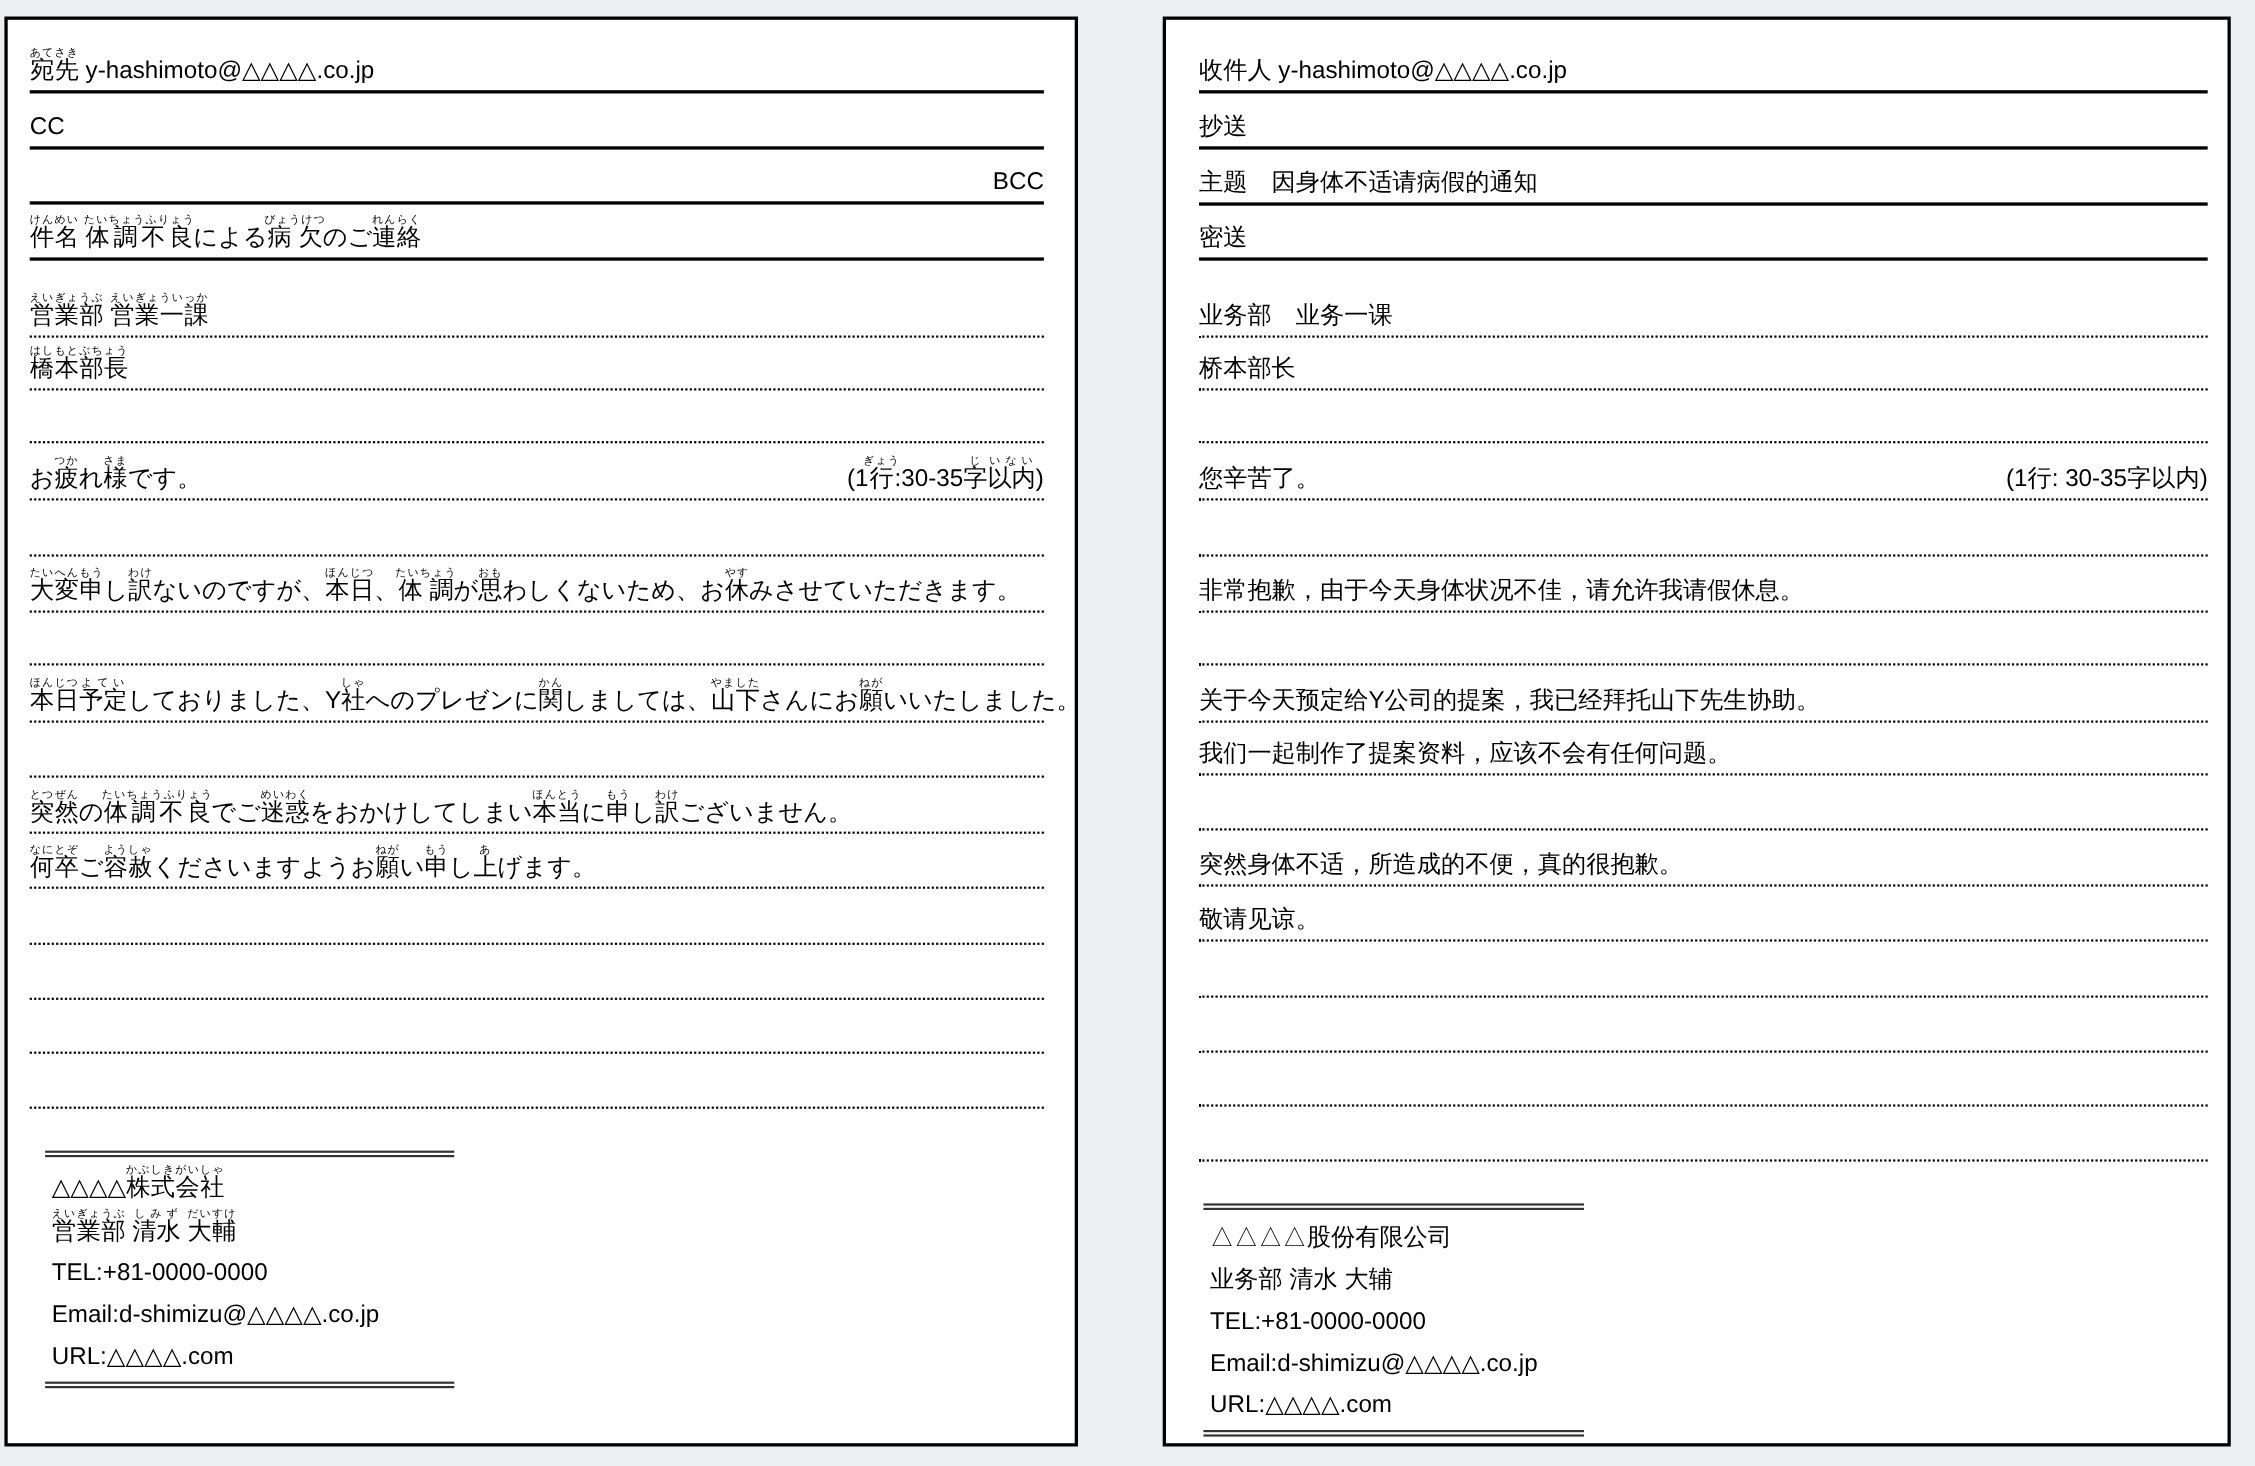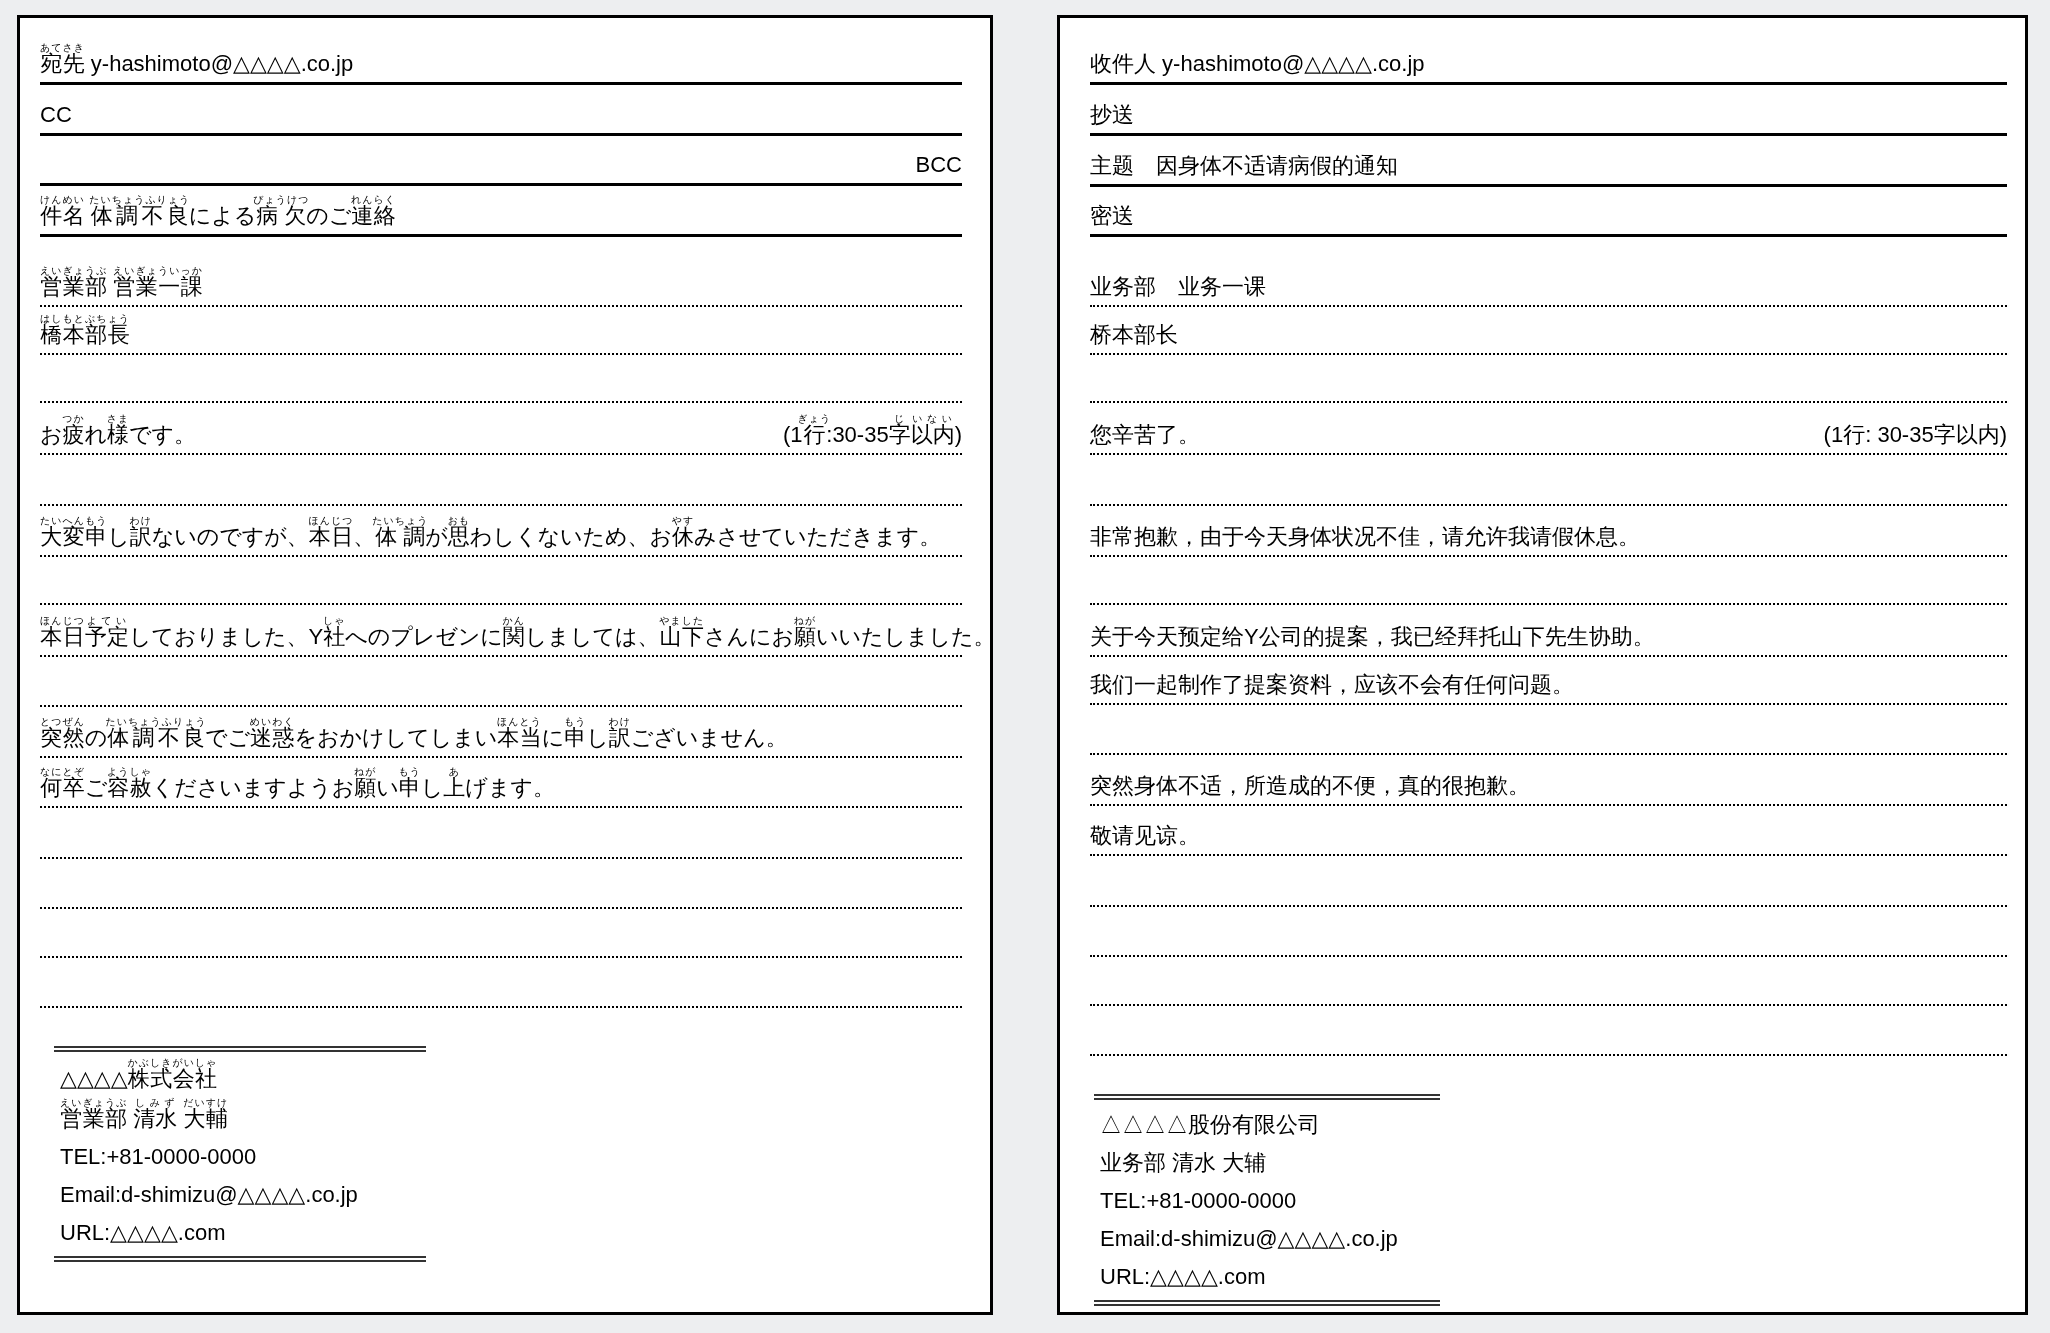--- a/index.html
+++ b/index.html
@@ -10,21 +10,21 @@
     color: #000;
     position: relative;
     overflow: hidden;
   }
   .panel {
     position: absolute; top: 15px; height: 1300px;
     background: var(--panel-bg, #fff);
     border: 3px solid var(--line-color, #000);
     box-sizing: border-box;
   }
-  #panel-left  { left: 17px;   width: 976px; padding: 0 28px 0 20px; }
+  #panel-left  { left: 4px;   width: 976px; padding: 0 28px 0 20px; }
   #panel-right { left: 1057px; width: 971px; padding: 0 18px 0 30px; }
 
   .row {
     display: flex; justify-content: space-between; align-items: flex-end;
     box-sizing: border-box; padding-bottom: 5px;
     font-size: 22px; line-height: 1.18;
     overflow: visible;
   }
   .row.solid  { border-bottom: 3px solid var(--line-color, #000); }
   .row.dotted { border-bottom: 2px dotted var(--line-color, #000); }

